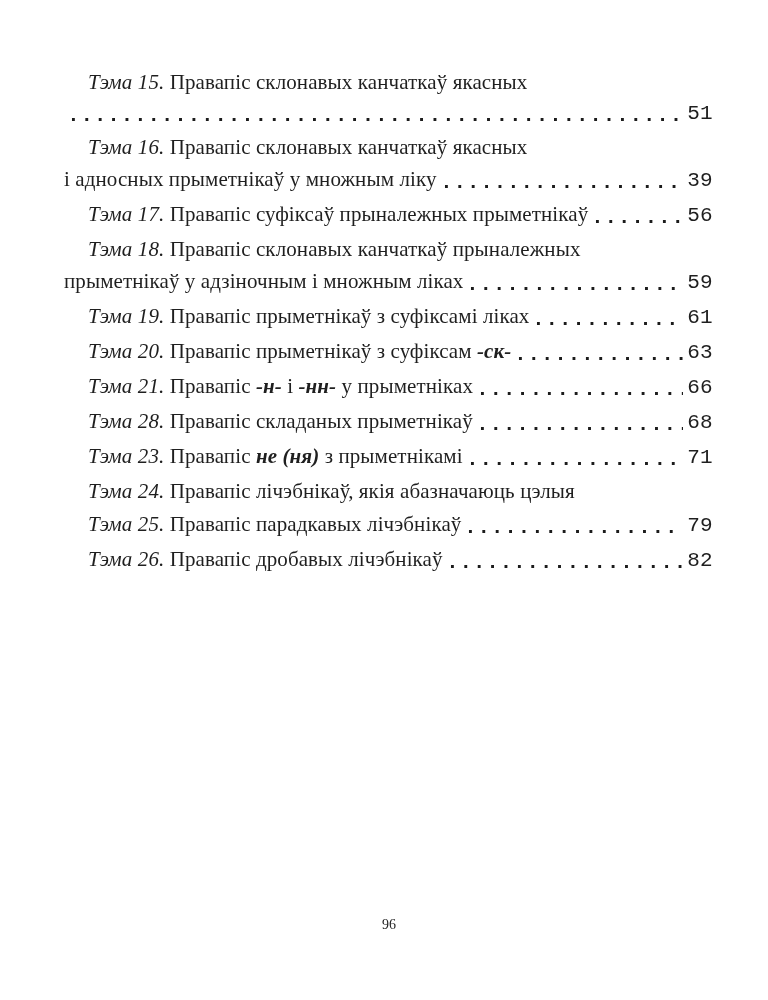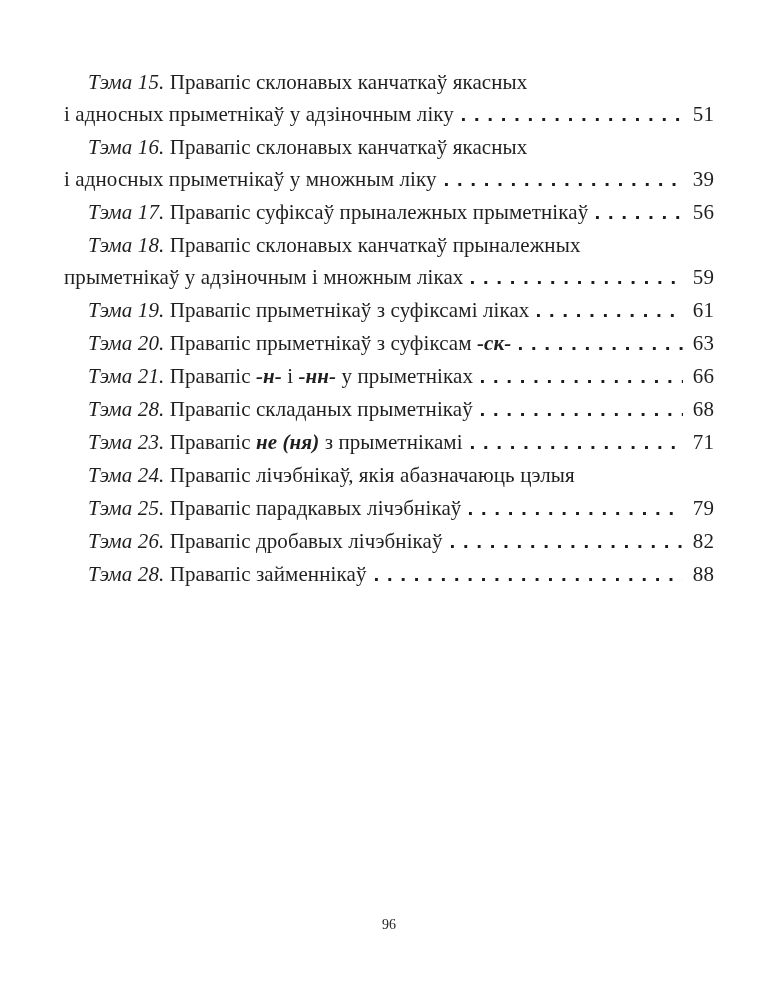--- a/index.html
+++ b/index.html
@@ -38,41 +38,41 @@
     height: 5px;
     margin: 0 3px 8px 7px;
     background-image: radial-gradient(circle 1.6px at 2.2px 2.5px, #1c1c1c 97%, rgba(0,0,0,0));
     background-size: 13.4px 5px;
     background-repeat: repeat-x;
     background-position: 0 bottom;
   }
   .pg {
     flex: 0 0 auto;
     min-width: 28px;
-    text-align: right;
+    text-align: center;
+    font-family: Liberation Mono, monospace;
   }
   .footer {
     position: absolute;
     top: 913px; left: 64px; right: 54px;
     text-align: center;
     font-size: 14px;
     line-height: 24px;
   }
 </style>
 </head>
 <body>
 
 <div class="page">
   <div class="toc">
       <div class="entry">
         <div class="line first">
           <span class="txt"><span class="it">Тэма 15.</span><span> Правапіс склонавых канчаткаў якасных</span></span>
         </div>
         <div class="line">
-          <span class="txt"><span>і адносных прыметнікаў у адзіночным ліку</span></span>
           <span class="leader"></span>
           <span class="pg">51</span>
         </div>
       </div>
       <div class="entry">
         <div class="line first">
           <span class="txt"><span class="it">Тэма 16.</span><span> Правапіс склонавых канчаткаў якасных</span></span>
         </div>
         <div class="line">
           <span class="txt"><span>і адносных прыметнікаў у множным ліку</span></span>
@@ -144,24 +144,17 @@
           <span class="pg">79</span>
         </div>
       </div>
       <div class="entry">
         <div class="line first">
           <span class="txt"><span class="it">Тэма 26.</span><span> Правапіс дробавых лічэбнікаў</span></span>
           <span class="leader"></span>
           <span class="pg">82</span>
         </div>
       </div>
-      <div class="entry">
-        <div class="line first">
-          <span class="txt"><span class="it">Тэма 28.</span><span> Правапіс займеннікаў</span></span>
-          <span class="leader"></span>
-          <span class="pg">88</span>
-        </div>
-      </div>
     </div>
   <div class="footer">
     <span>96</span>
   </div>
 </div>
 
 </body></html>

